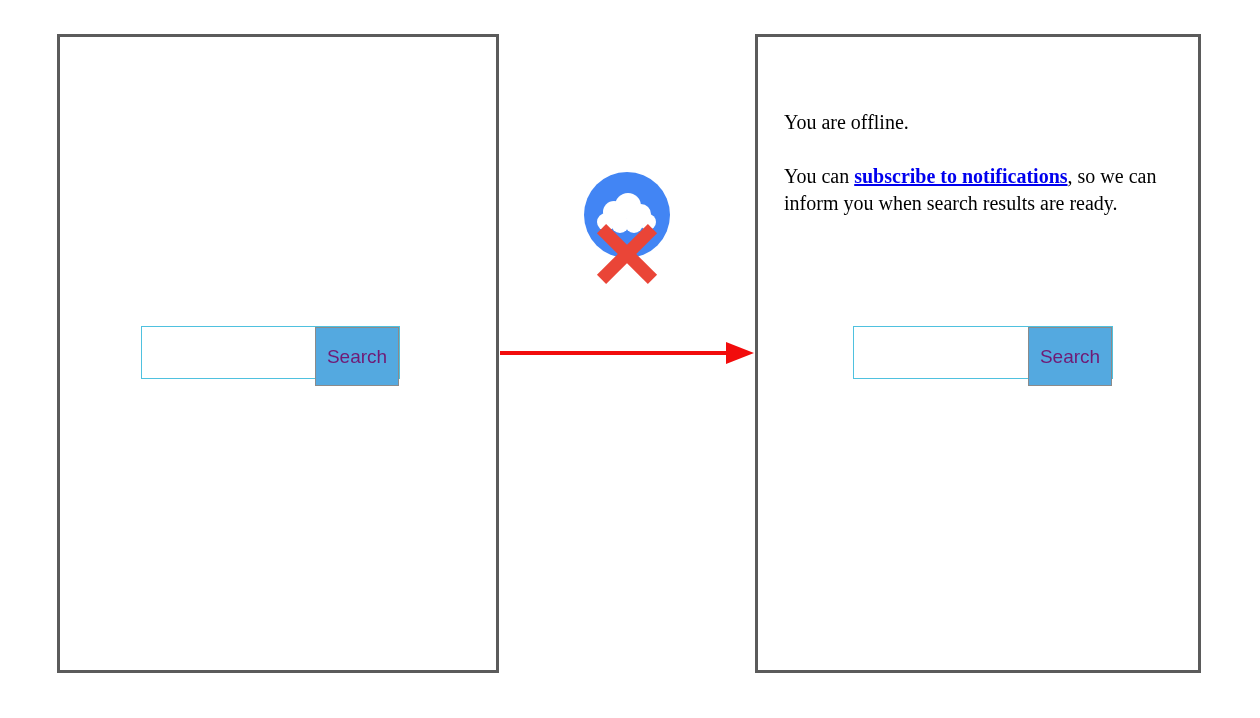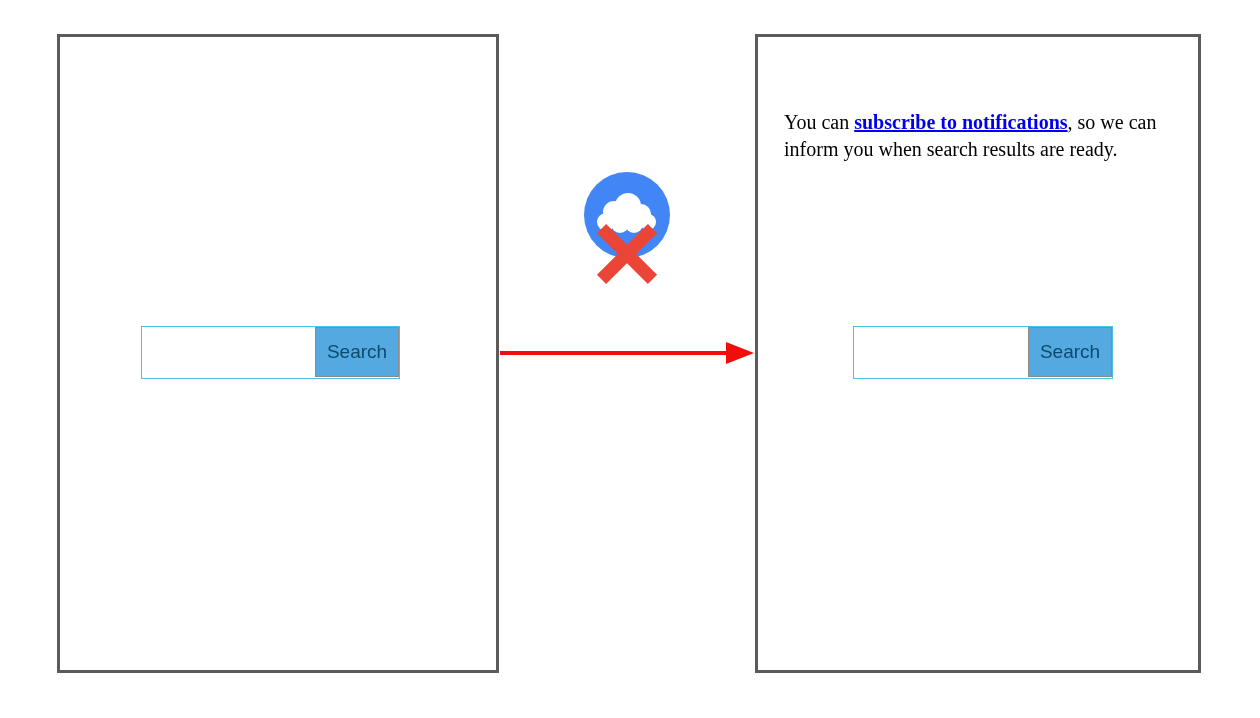--- a/index.html
+++ b/index.html
@@ -50,26 +50,26 @@
     outline: none;
     background: #ffffff;
     font-family: "Liberation Sans", sans-serif;
     font-size: 18px;
     padding: 0 6px;
   }
   .search-button {
     position: absolute;
     right: 0; top: 0;
     width: 84px;
-    height: 50px;
+    height: 59px;
     background: var(--button-bg);
     border: 1px solid var(--button-border);
     font-family: "Liberation Sans", sans-serif;
     font-size: 19px;
-    color: #0c4a6e;
+    color: #701a75;
     cursor: pointer;
   }
 
   
   .message-block {
     position: absolute;
     left: 26px;
     top: 72px;
     width: 402px;
     font-family: "Liberation Serif", serif;
@@ -163,20 +163,21 @@
       <circle cx="54" cy="30" r="8"></circle>
     </svg>
   </div>
   <div class="x-mark">
     <div class="x-bar x-bar-1"></div>
     <div class="x-bar x-bar-2"></div>
   </div>
 
   <div class="panel panel-right">
     <div class="message-block">
+      <p>You are offline.</p>
       <p><span>You can </span><a href="#">subscribe to notifications</a><span>, so we can inform you when search results are ready.</span></p>
     </div>
     <div class="search-form">
       <input class="search-input" type="text" value="" style="">
       <button class="search-button">Search</button>
     </div>
   </div>
 
 </div>
 

